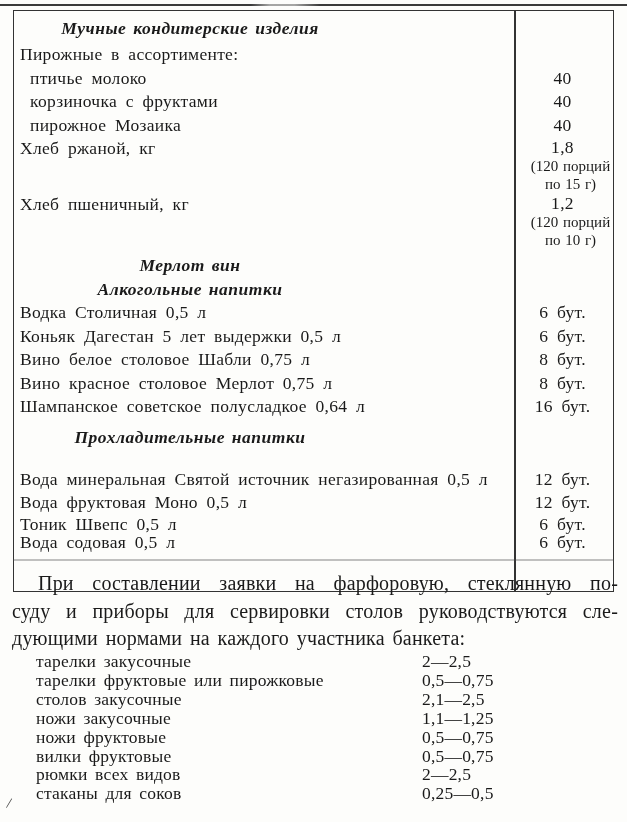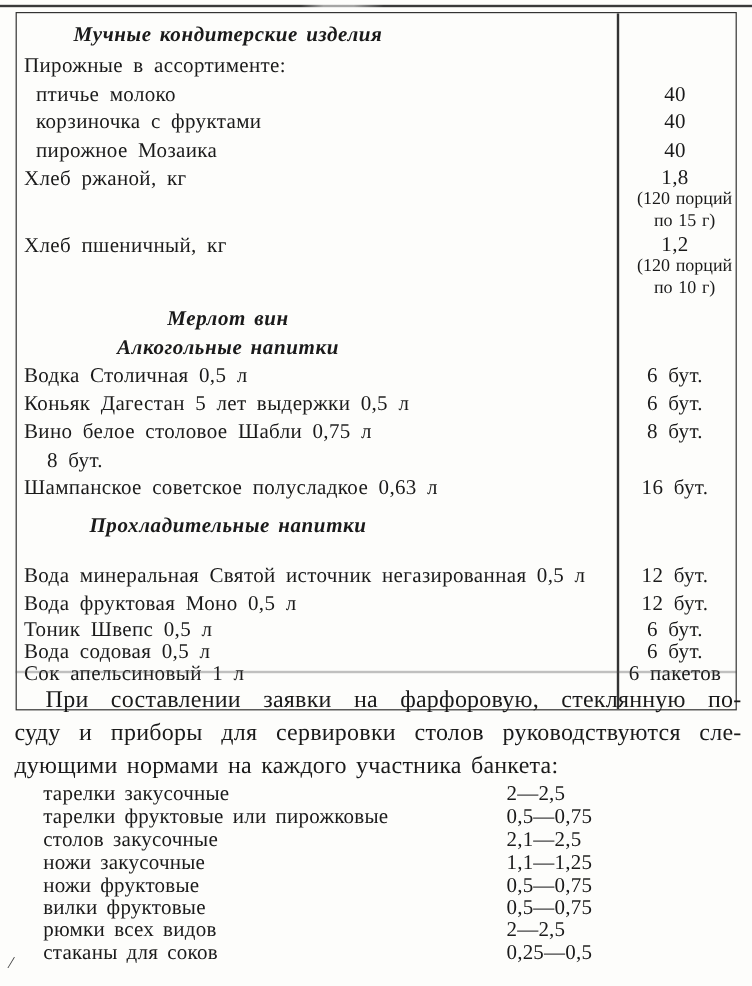--- a/index.html
+++ b/index.html
@@ -143,26 +143,27 @@
             <div class="val">6 бут.</div>
           </div>
         </div>
         <div class="t-row">
           <span class="lbl">Вино белое столовое Шабли 0,75 л</span>
           <div class="cell">
             <div class="val">8 бут.</div>
           </div>
         </div>
         <div class="t-row">
+          <span class="lbl">Вино красное столовое Мерлот 0,75 л</span>
           <div class="cell">
             <div class="val">8 бут.</div>
           </div>
         </div>
         <div class="t-row">
-          <span class="lbl">Шампанское советское полусладкое 0,63 л</span>
+          <span class="lbl">Шампанское советское полусладкое 0,64 л</span>
           <div class="cell">
             <div class="val">16 бут.</div>
           </div>
         </div>
       </div>
       <div class="section">
         <div class="heading">Прохладительные напитки</div>
         <div class="t-row">
           <span class="lbl">Вода минеральная Святой источник негазированная 0,5 л</span>
           <div class="cell">
@@ -178,26 +179,20 @@
         <div class="t-row compact">
           <span class="lbl">Тоник Швепс 0,5 л</span>
           <div class="cell">
             <div class="val">6 бут.</div>
           </div>
         </div>
         <div class="t-row compact">
           <span class="lbl">Вода содовая 0,5 л</span>
           <div class="cell">
             <div class="val">6 бут.</div>
-          </div>
-        </div>
-        <div class="t-row compact">
-          <span class="lbl">Сок апельсиновый 1 л</span>
-          <div class="cell">
-            <div class="val">6 пакетов</div>
           </div>
         </div>
       </div>
     </div>
   <div class="col-divider"></div>
 </div>
 <div class="table-shadow"></div>
 
 <div class="para" id="para">
     <div class="para-line j first">При составлении заявки на фарфоровую, стеклянную по-</div>

